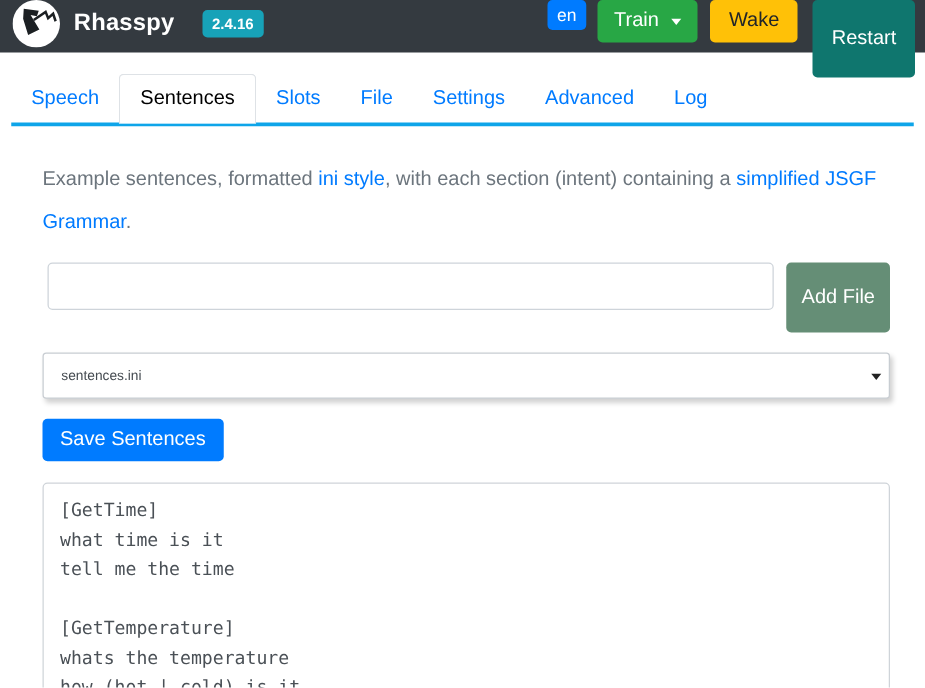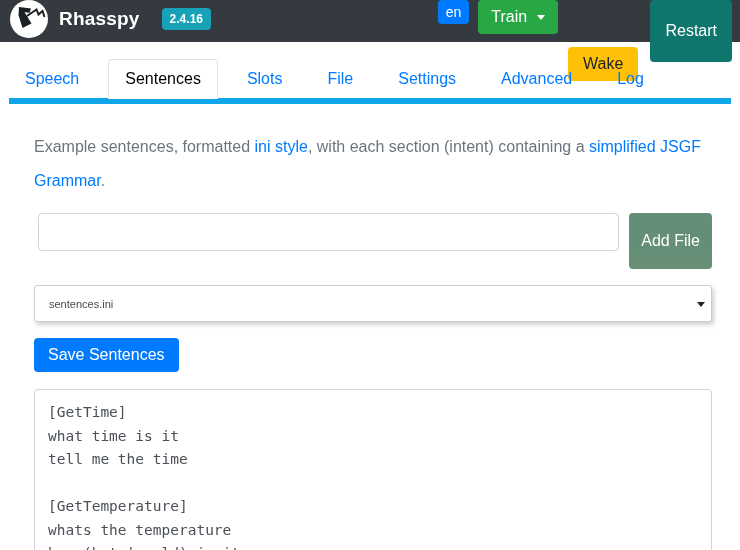--- a/index.html
+++ b/index.html
@@ -16,26 +16,26 @@
     padding:4px 8px; border-radius:4px; margin-left:22px; }
   .nav-spacer { flex:1; }
   .btn { border:none; border-radius:4px; font-size:16px; cursor:pointer;
     font-family:inherit; display:inline-flex; align-items:center; justify-content:center; }
   .btn-en { background:#007bff; color:#fff; font-size:14px; font-weight:500;
     padding:4px 8px; margin-right:9px; }
   .btn-train { background:#28a745; color:#fff; padding:8px 13px; margin-right:10px; }
   .caret-down { display:inline-block; width:0; height:0; margin-left:10px;
     border-left:4px solid transparent; border-right:4px solid transparent;
     border-top:5px solid #fff; }
-  .btn-wake { background:#ffc107; color:#212529; padding:8px 15px; margin-right:12px;margin-top:47px; }
+  .btn-wake { background:#ffc107; color:#212529; padding:8px 15px; margin-right:12px; }
   .btn-restart { background:#0f766e; color:#fff; padding:22px 15px; }
 
   
   .tabs { display:flex; align-items:flex-end; margin:17px 9px 0 9px;
-    border-bottom:6px solid #0ea5e9;gap:13px; }
+    border-bottom:3px solid #0ea5e9; }
   .tab { font-size:16px; color:#007bff; text-decoration:none; padding:10px 16px;
     cursor:pointer; display:block; }
   .tab.active { color:#000000; background:#fff; border:1px solid #dee2e6;
     border-bottom:1px solid #fff; border-radius:4px 4px 0 0; margin-bottom:-1px; }
 
   
   .content { padding:26px 28px 0 34px; }
   .desc { color:#6c757d; font-size:16px; line-height:34px; margin-bottom:15px; }
   .desc a { color:#007bff; text-decoration:none; cursor:pointer; }
 

